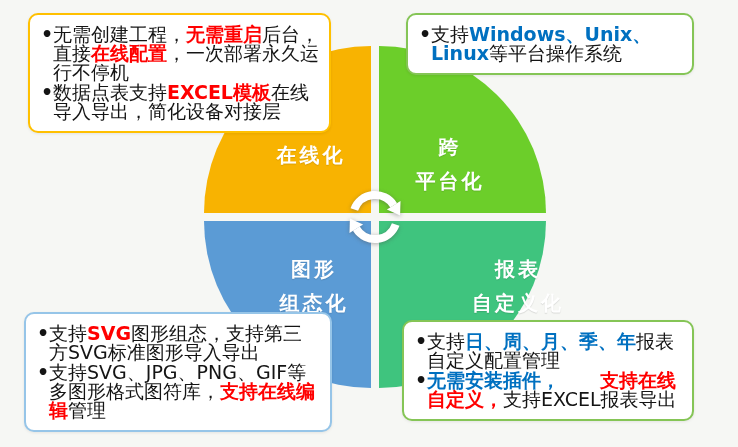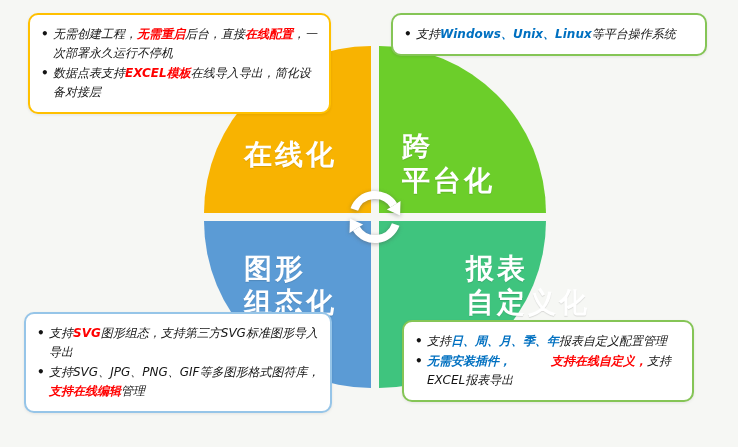--- a/index.html
+++ b/index.html
@@ -11,50 +11,50 @@
   .stage{position:absolute;inset:0;}
 
   
   .pie{position:absolute;left:204px;top:46px;width:342px;height:342px;z-index:1;}
   .quad{position:absolute;width:167px;height:167px;}
   .quad.q-tl{left:0;top:0;border-radius:167px 0 0 0;}
   .quad.q-tr{right:0;top:0;border-radius:0 167px 0 0;}
   .quad.q-bl{left:0;bottom:0;border-radius:0 0 0 167px;}
   .quad.q-br{right:0;bottom:0;border-radius:0 0 167px 0;}
   .qlabel{
-    position:absolute;color:#ffffff;font-size:28px;font-weight:700;
-    line-height:34px;letter-spacing:3px;text-align:left;z-index:2;
+    position:absolute;color:#ffffff;font-size:20px;font-weight:700;
+    line-height:34px;letter-spacing:3px;text-align:center;z-index:2;
     text-shadow:0 1px 1px rgba(0,0,0,.12);white-space:nowrap;
   }
   .ql-tl{left:40px;top:92px;width:134px;}
   .ql-tr{left:198px;top:84px;width:96px;}
   .ql-bl{left:40px;top:206px;width:140px;}
   .ql-br{left:216px;top:206px;width:104px;margin-left:46px;}
 
   .sync{
     position:absolute;left:337px;top:179px;width:76px;height:76px;z-index:3;
     filter:drop-shadow(0 1px 2px rgba(80,80,80,.45));
   }
 
   
   .callout{
     position:absolute;background:#ffffff;border:2px solid #cccccc;
     border-radius:10px;padding:9px 10px;z-index:4;box-sizing:border-box;
     box-shadow:0 1px 3px rgba(0,0,0,.08);
   }
   .callout ul{margin:0;padding:0;list-style:none;}
   .callout li{
-    position:relative;padding-left:13px;font-size:12px;line-height:19px;
-    color:#141414;margin:1px 0;font-style:italic;
+    position:relative;padding-left:13px;font-size:19px;line-height:19px;
+    color:#141414;margin:1px 0;
   }
   .callout li::before{
     content:"\2022";position:absolute;left:1px;top:0;color:#141414;font-weight:700;
   }
   .c-tl{left:28px;top:13px;width:303px;}
-  .c-tr{left:391px;top:13px;width:316px;}
+  .c-tr{left:406px;top:13px;width:288px;}
   .c-bl{left:24px;top:312px;width:308px;}
   .c-br{left:402px;top:320px;width:292px;}
 </style>
 </head>
 <body style="background: rgb(246, 247, 244);">
 
 <div class="stage">
 
   <div class="pie">
     <div class="quad q-tl" style="background: rgb(248, 179, 1);"></div>

